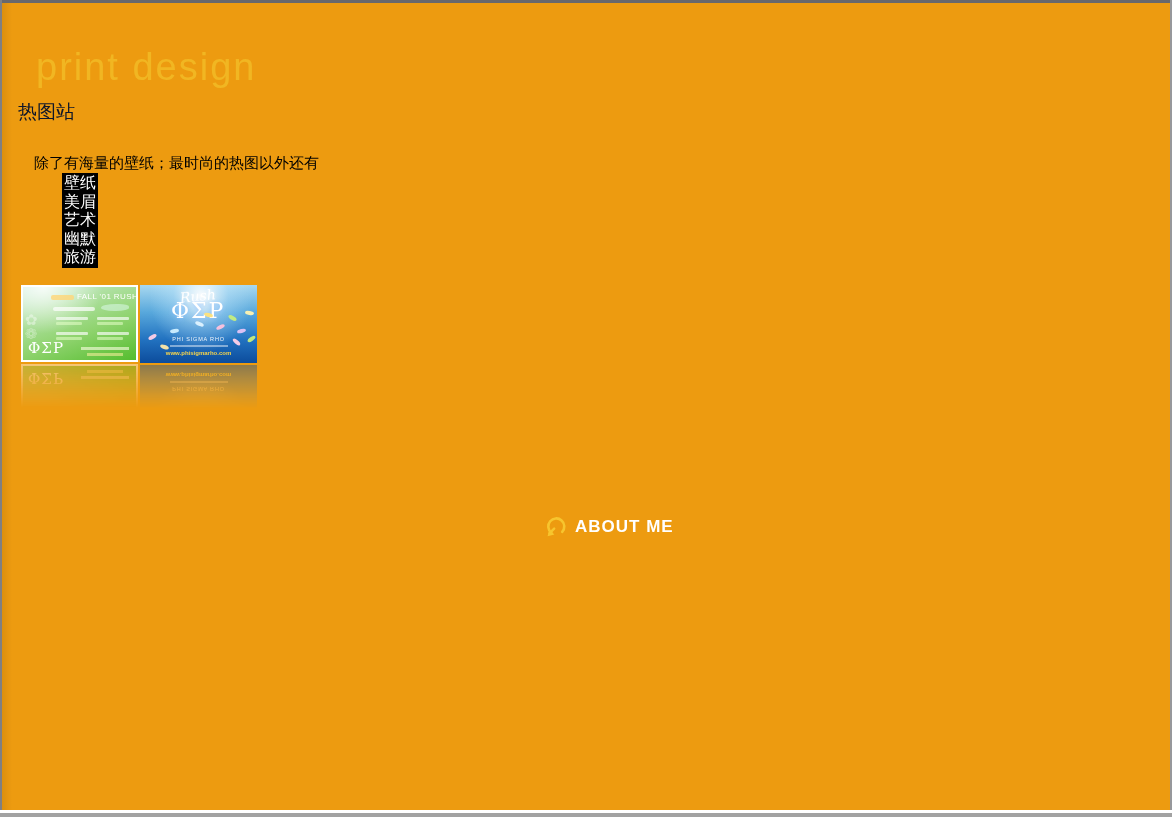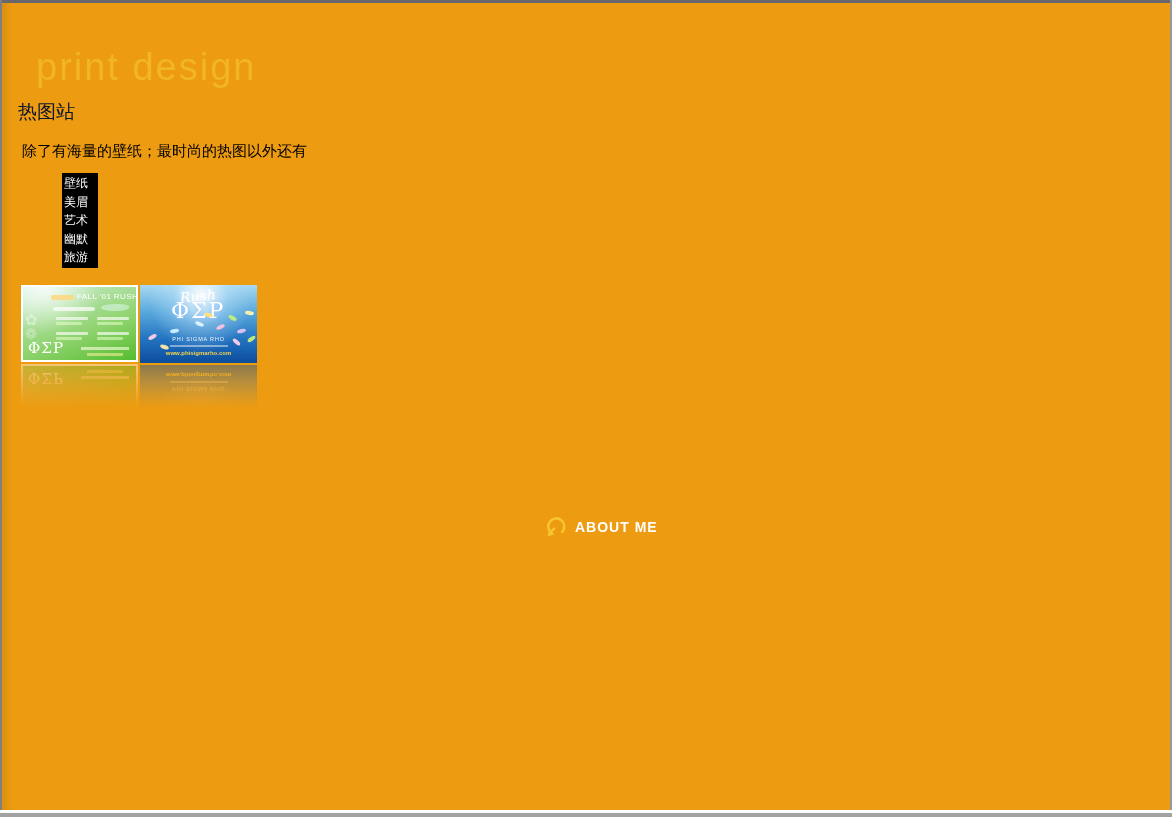--- a/index.html
+++ b/index.html
@@ -21,31 +21,31 @@
   .page-title {
     position:absolute; left:20px; top:30px; margin:16px;
     font-size:38px; font-weight:300; letter-spacing:2px;
     color:#F1B622;
   }
   .page-subtitle {
     position:absolute; left:18px; top:99px;
     font-size:19px; color:#0f172a;
   }
   .intro-text {
-    position:absolute; left:18px; top:138px; margin:4px;
+    position:absolute; left:18px; top:138px; margin:16px;
     font-size:15px; color:#000000;
   }
 
   .menu {
     position:absolute; left:62px; top:173px;
     background:#000000; padding:1px 2px; width:36px;
   }
   .menu-item {
     display:block; color:#ffffff; text-decoration:none;
-    font-size:12px; line-height:18.6px; white-space:nowrap;
+    font-size:16px; line-height:18.6px; white-space:nowrap;
   }
 
   
   .card { position:absolute; overflow:hidden; }
   .card-green {
     left:21px; top:285px; width:117px; height:77px;
     border:2px solid #ffffff;
     background:
       radial-gradient(ellipse at 18% 0%, rgba(255,255,255,.85), rgba(255,255,255,0) 45%),
       linear-gradient(160deg, #cdeedd 0%, #aee0a0 30%, #8fd36e 60%, #55bd2e 100%);
@@ -87,21 +87,21 @@
             mask-image:linear-gradient(to bottom, rgba(0,0,0,.85) 0%, rgba(0,0,0,0) 78%);
   }
   .refl .card { position:relative; left:0; top:0; transform:scaleY(-1); }
   .refl-1 { left:21px;  width:117px; }
   .refl-2 { left:140px; width:117px; top:365px; }
 
   .about-link {
     position:absolute; left:545px; top:515px;
     display:flex; align-items:center; gap:7px; text-decoration:none; cursor:pointer;
   }
-  .about-label { color:#ffffff; font-size:14px; font-weight:bold; letter-spacing:1px; }
+  .about-label { color:#ffffff; font-size:17px; font-weight:bold; letter-spacing:1px; }
 </style>
 </head>
 <body>
 
 <div id="frame">
 
   <div class="edge-top"></div>
   <div class="edge-left"></div>
   <div class="edge-right"></div>
   <div class="left-shade"></div>

